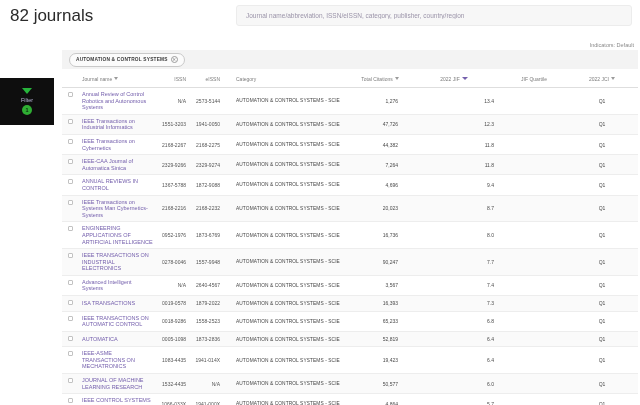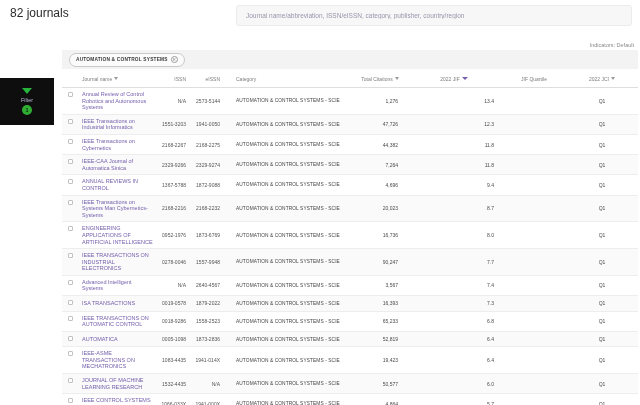--- a/index.html
+++ b/index.html
@@ -1,19 +1,19 @@
 <!DOCTYPE html>
 <html><head>
 <meta charset="utf-8">
 <style>
   * { margin:0; padding:0; box-sizing:border-box; }
   html,body { width:640px; height:405px; overflow:hidden; background:#fff;
               font-family:"Liberation Sans", sans-serif; position:relative; }
 
-  .page-title { position:absolute; left:10px; top:6px; font-size:12px; font-weight:400; color:#2b2b2b; }
+  .page-title { position:absolute; left:10px; top:6px; font-size:17px; font-weight:400; color:#2b2b2b; }
 
   .search-input { position:absolute; left:236px; top:5px; width:396px; height:21px;
                   background:#f7f7f7; border:1px solid #ececec; border-radius:3px;
                   font-size:6.5px; color:#333; padding:0 9px; outline:none;
                   font-family:"Liberation Sans", sans-serif; }
   .search-input::placeholder { color:#9b94a9; }
 
   .indicators { position:absolute; top:42px; right:6px; font-size:5.5px; color:#8a8a8a; }
 
   .chip-band { position:absolute; left:62px; top:50px; width:576px; height:19px;

